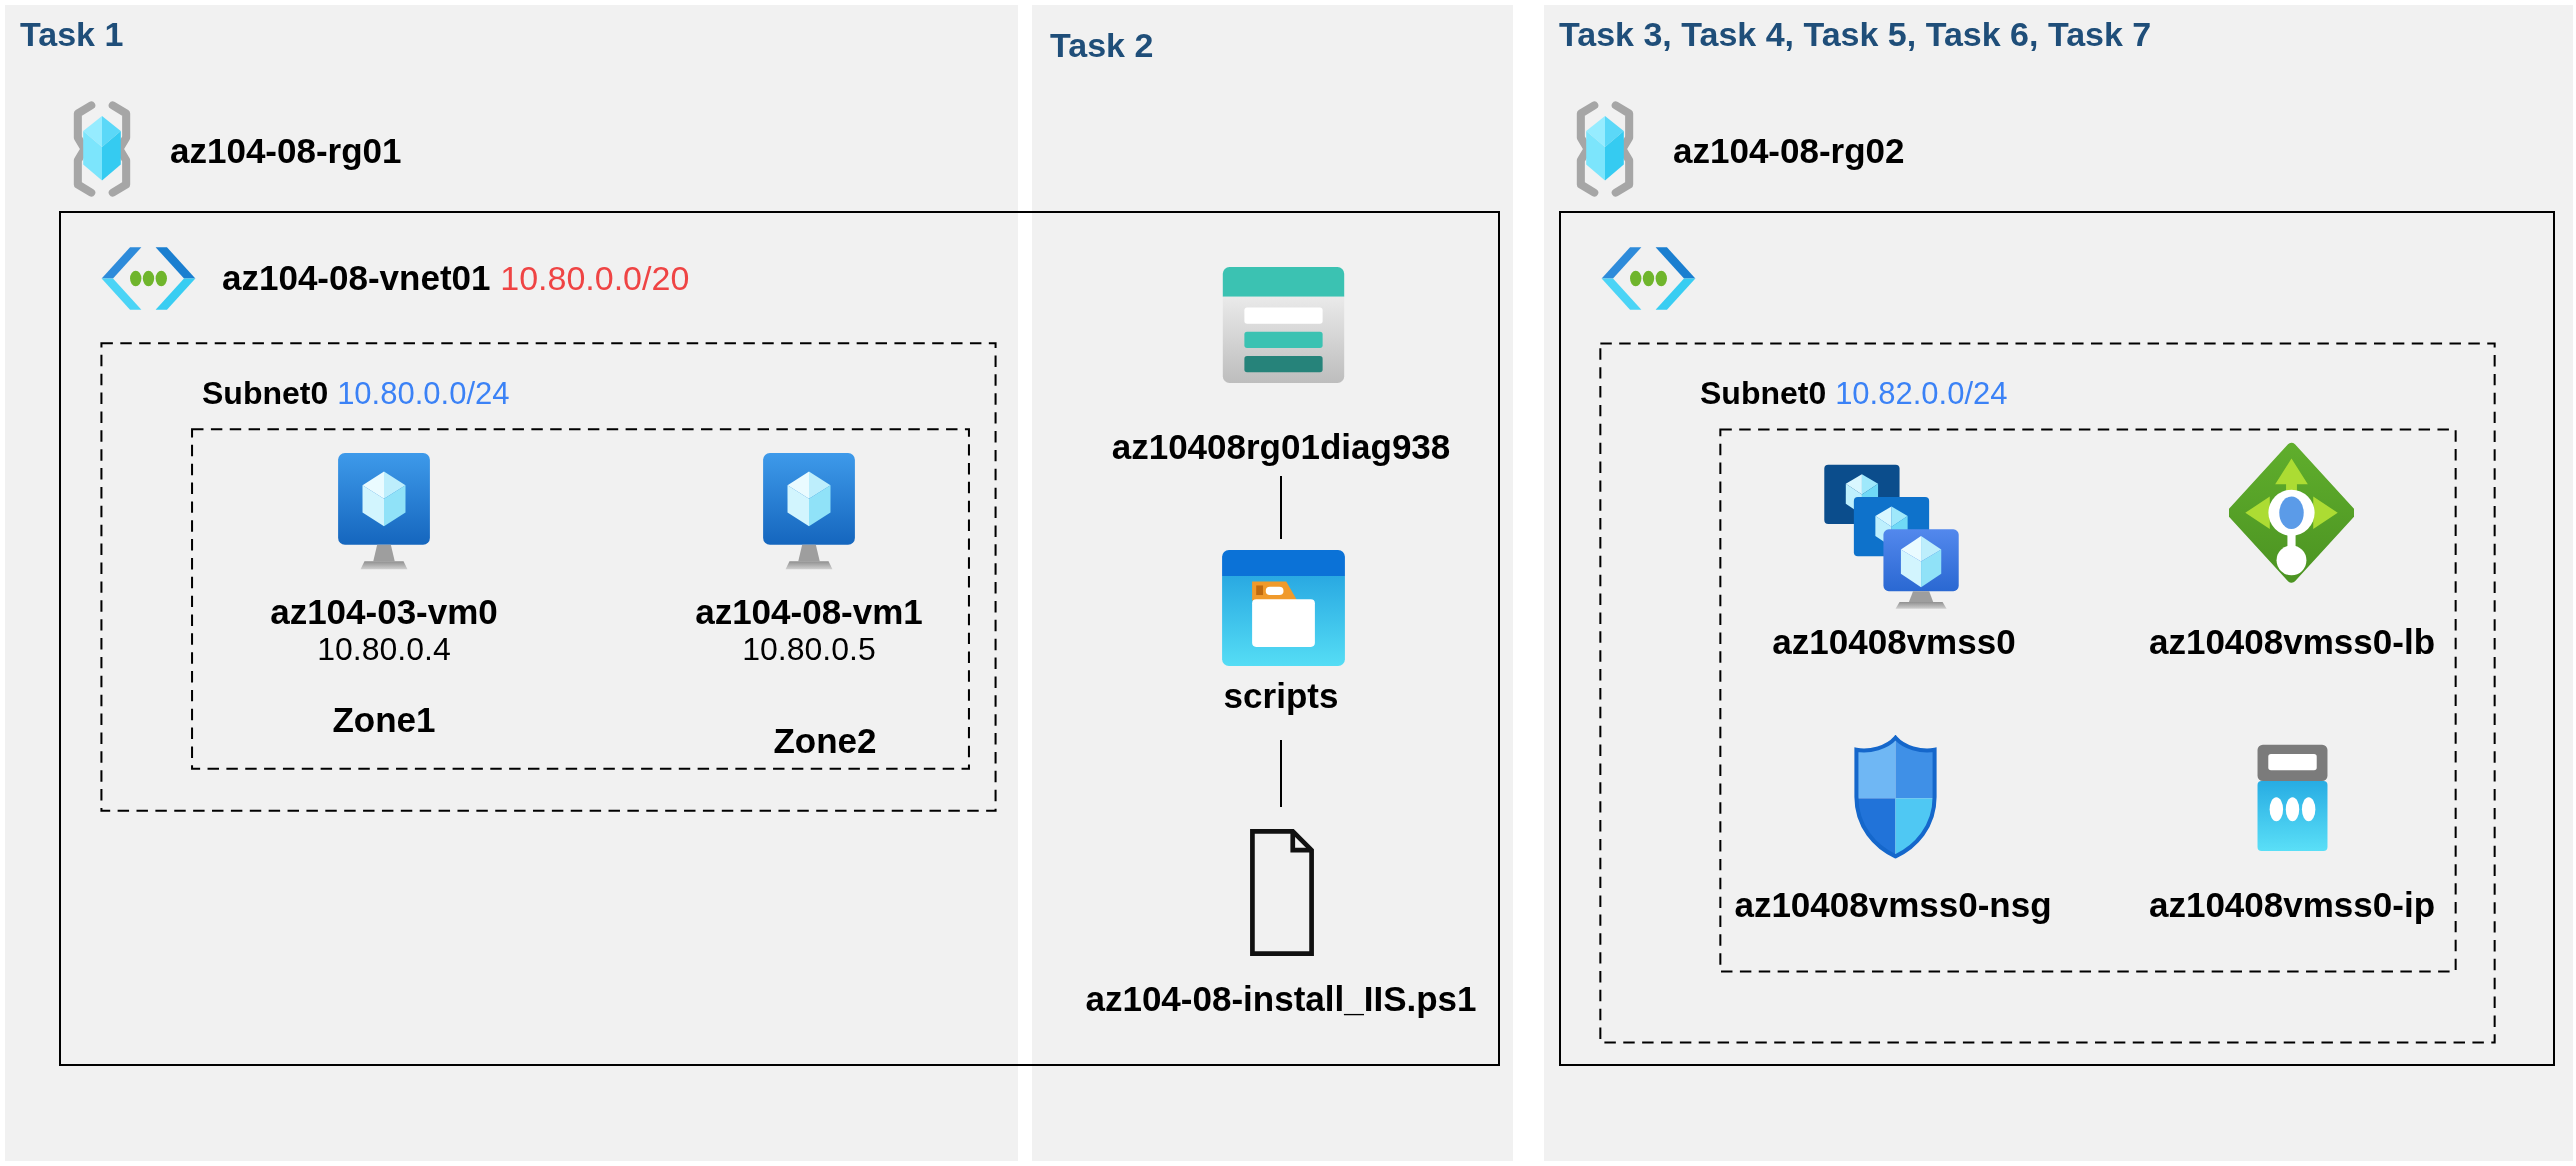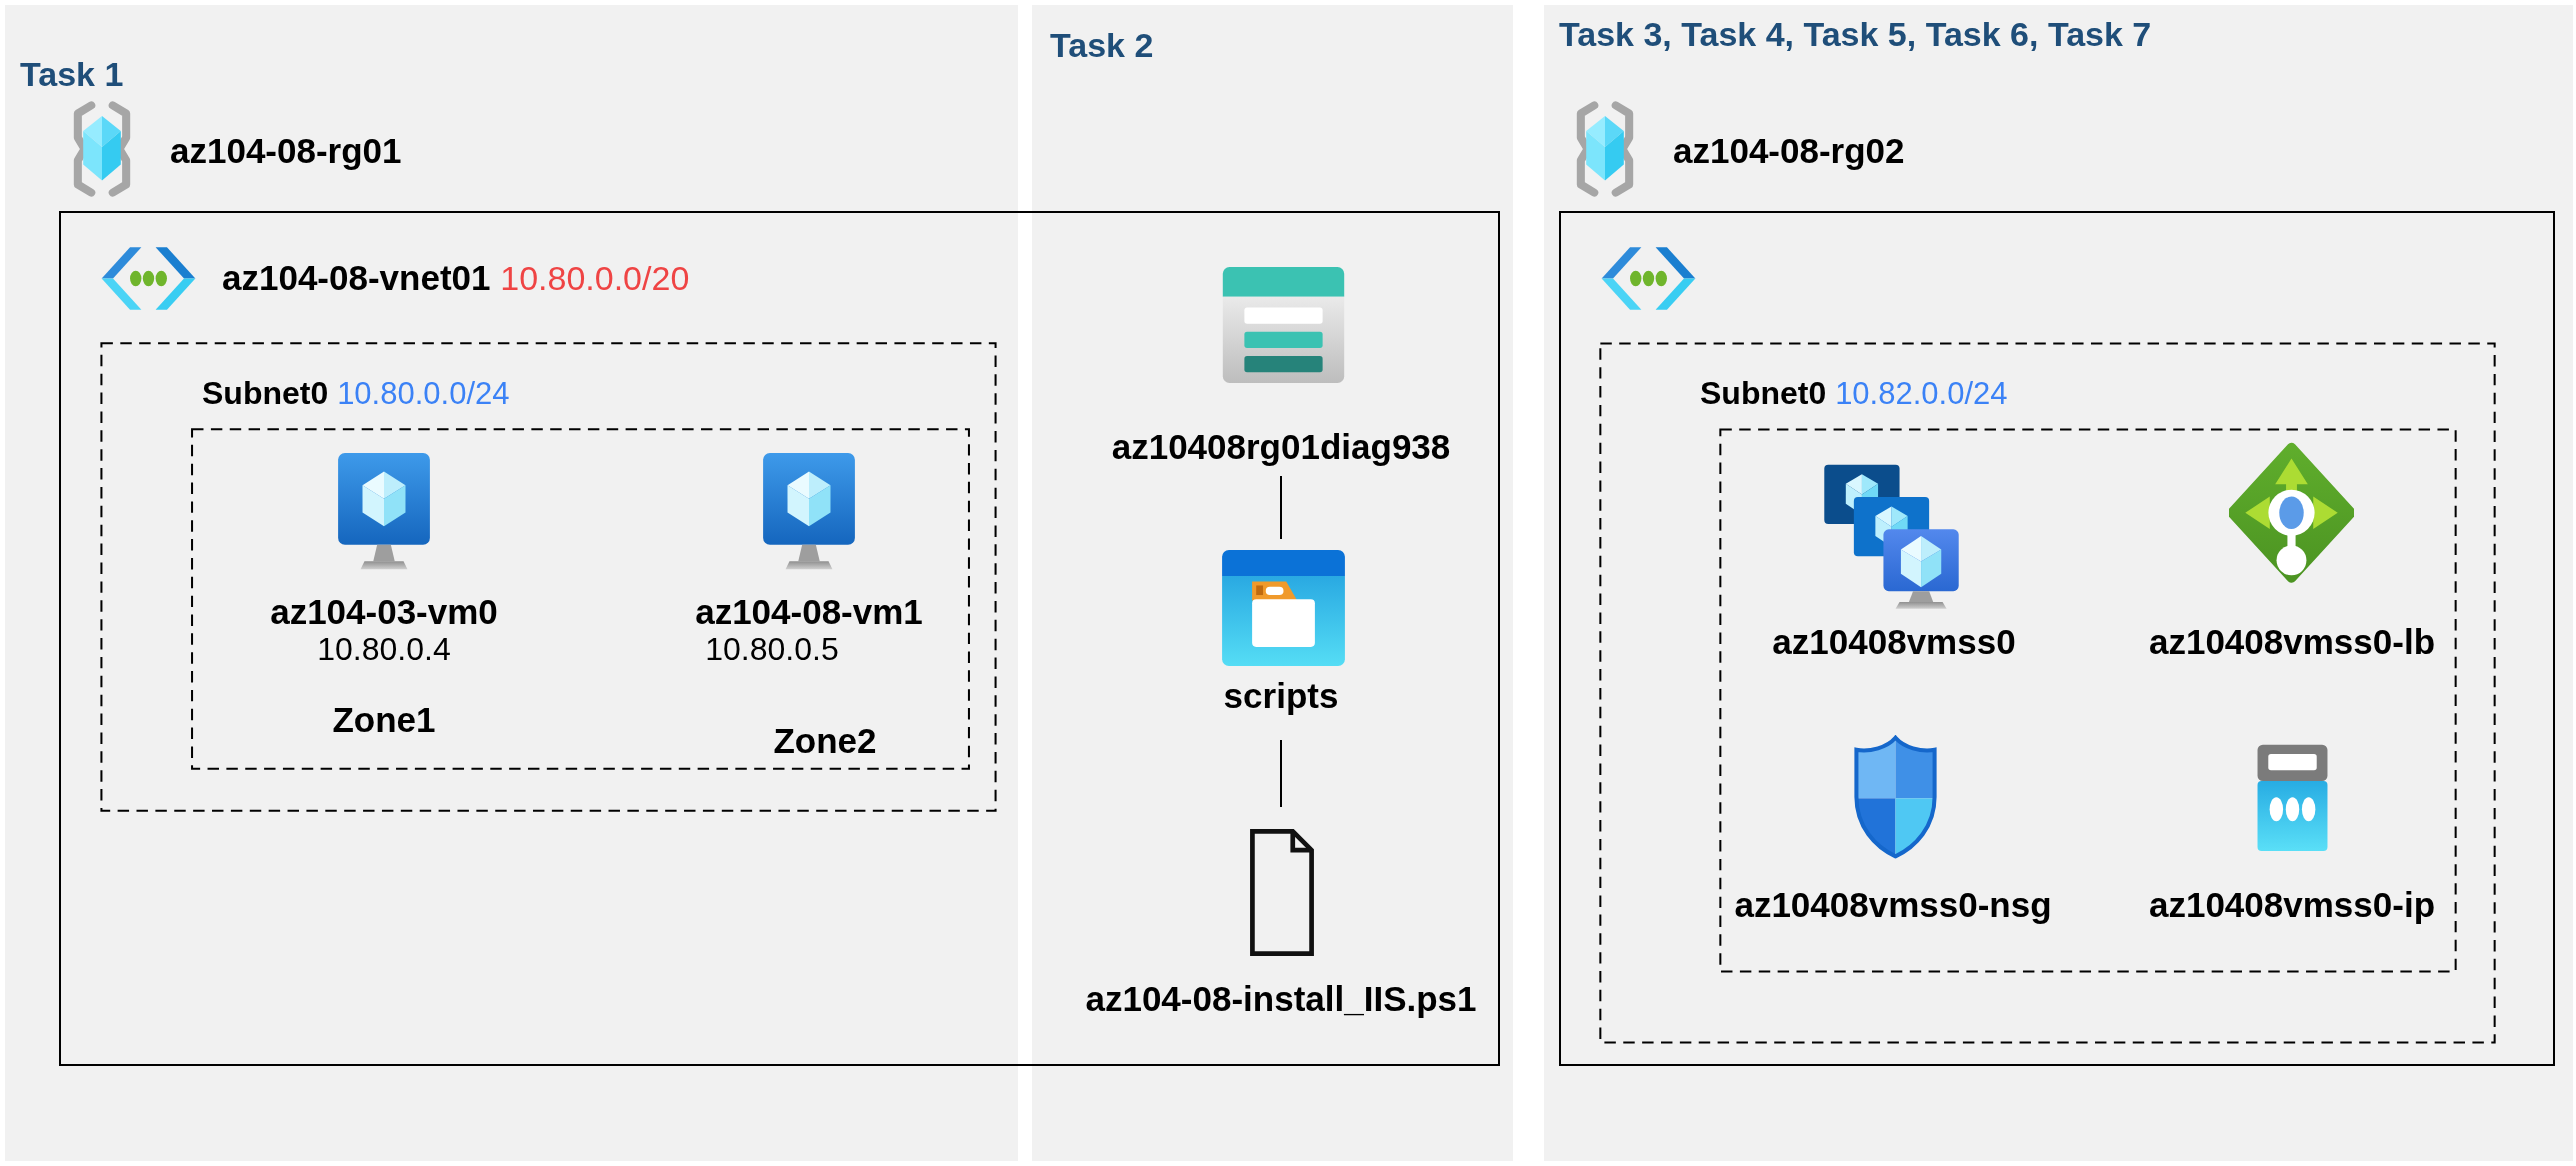--- a/index.html
+++ b/index.html
@@ -24,21 +24,21 @@
 </style>
 </head>
 <body>
 
 <div id="canvas">
 
   <div class="panel" id="panel-1"></div>
   <div class="panel" id="panel-2"></div>
   <div class="panel" id="panel-3"></div>
 
-  <div class="task-title" style="left:20px;top:15px;margin-top:40px;">Task 1</div>
+  <div class="task-title" style="left:20px;top:15px;">Task 1</div>
   <div class="task-title" style="left:1050px;top:26px;">Task 2</div>
   <div class="task-title" style="left:1559px;top:15px;">Task 3, Task 4, Task 5, Task 6, Task 7</div>
 
   <svg class="icon" style="left:64px;top:100px;" width="76" height="98" viewBox="0 0 56 73">
     <path d="M20,4 L10,10 L10,28 L15,36.5 L10,45 L10,63 L20,69" fill="none" stroke="#A6A6A6" stroke-width="6" stroke-linecap="round" stroke-linejoin="round"></path>
     <path d="M36,4 L46,10 L46,28 L41,36.5 L46,45 L46,63 L36,69" fill="none" stroke="#A6A6A6" stroke-width="6" stroke-linecap="round" stroke-linejoin="round"></path>
     <polygon points="28,12 14,23 28,35" fill="#96ECFF"></polygon>
     <polygon points="28,12 42,23 28,35" fill="#5BD8F8"></polygon>
     <polygon points="14,23 28,35 28,60 14,48" fill="#7CE5FC"></polygon>
     <polygon points="42,23 28,35 28,60 42,48" fill="#35CBF1"></polygon>
@@ -129,21 +129,21 @@
     </defs>
     <rect x="3" y="3" width="94" height="94" rx="7" fill="url(#vmg1)"></rect>
     <polygon points="50,22 28,36 50,50" fill="#EAFBFF"></polygon>
     <polygon points="50,22 72,36 50,50" fill="#BDEEFC"></polygon>
     <polygon points="28,36 50,50 50,78 28,64" fill="#D2F5FE"></polygon>
     <polygon points="72,36 50,50 50,78 72,64" fill="#90E2F8"></polygon>
     <polygon points="43,97 57,97 61,114 39,114" fill="#9E9E9E"></polygon>
     <polygon points="30,114 70,114 74,122 26,122" fill="url(#vms1)"></polygon>
   </svg>
   <div class="c-label" style="left:809px;top:592px;">az104-08-vm1</div>
-  <div class="c-sub" style="left:772px;top:631px;">10.80.0.5</div>
+  <div class="c-sub" style="left:809px;top:631px;">10.80.0.5</div>
   <div class="c-label" style="left:825px;top:700px;margin-top:21px;">Zone2</div>
 
   <svg class="icon" style="left:1222px;top:267px;" width="123" height="116" viewBox="0 0 90 86">
     <defs>
       <linearGradient id="stg" x1="0" y1="0" x2="0" y2="1">
         <stop offset="0" stop-color="#EAEAEA"></stop>
           <stop offset="1" stop-color="#BDBDBD"></stop>
       </linearGradient>
     </defs>
     <path d="M5,0 h80 a5,5 0 0 1 5,5 v17 h-90 v-17 a5,5 0 0 1 5,-5 z" fill="#3BC2B2"></path>

